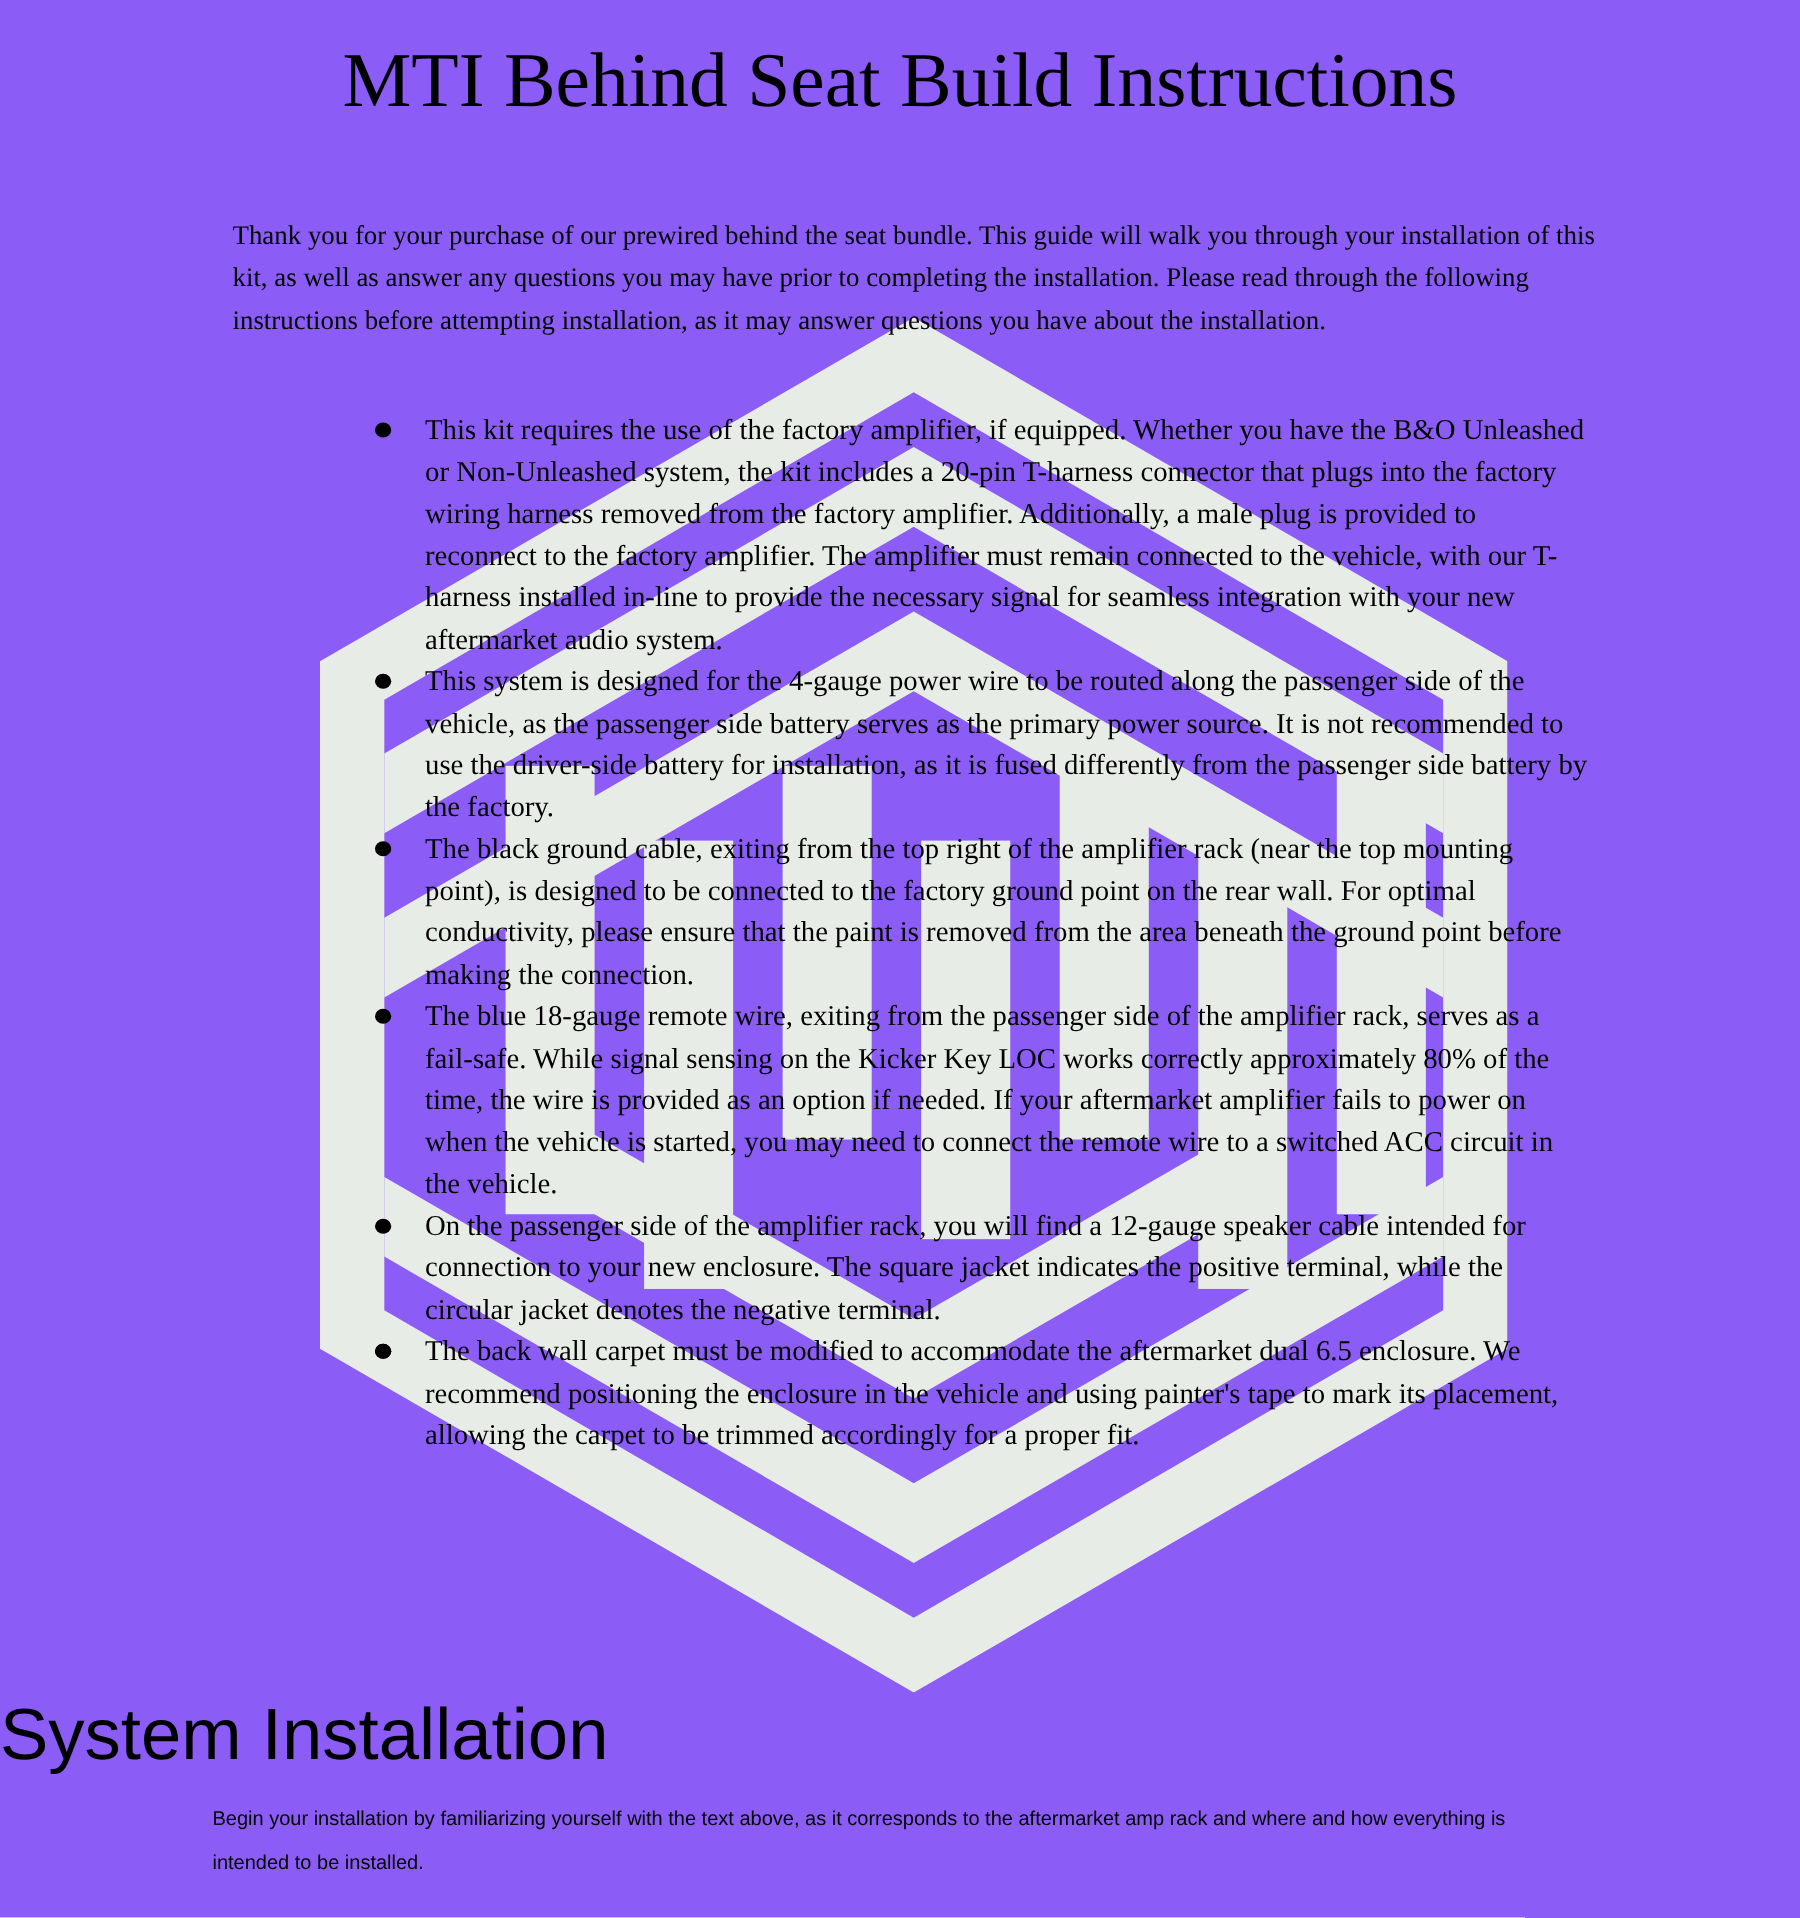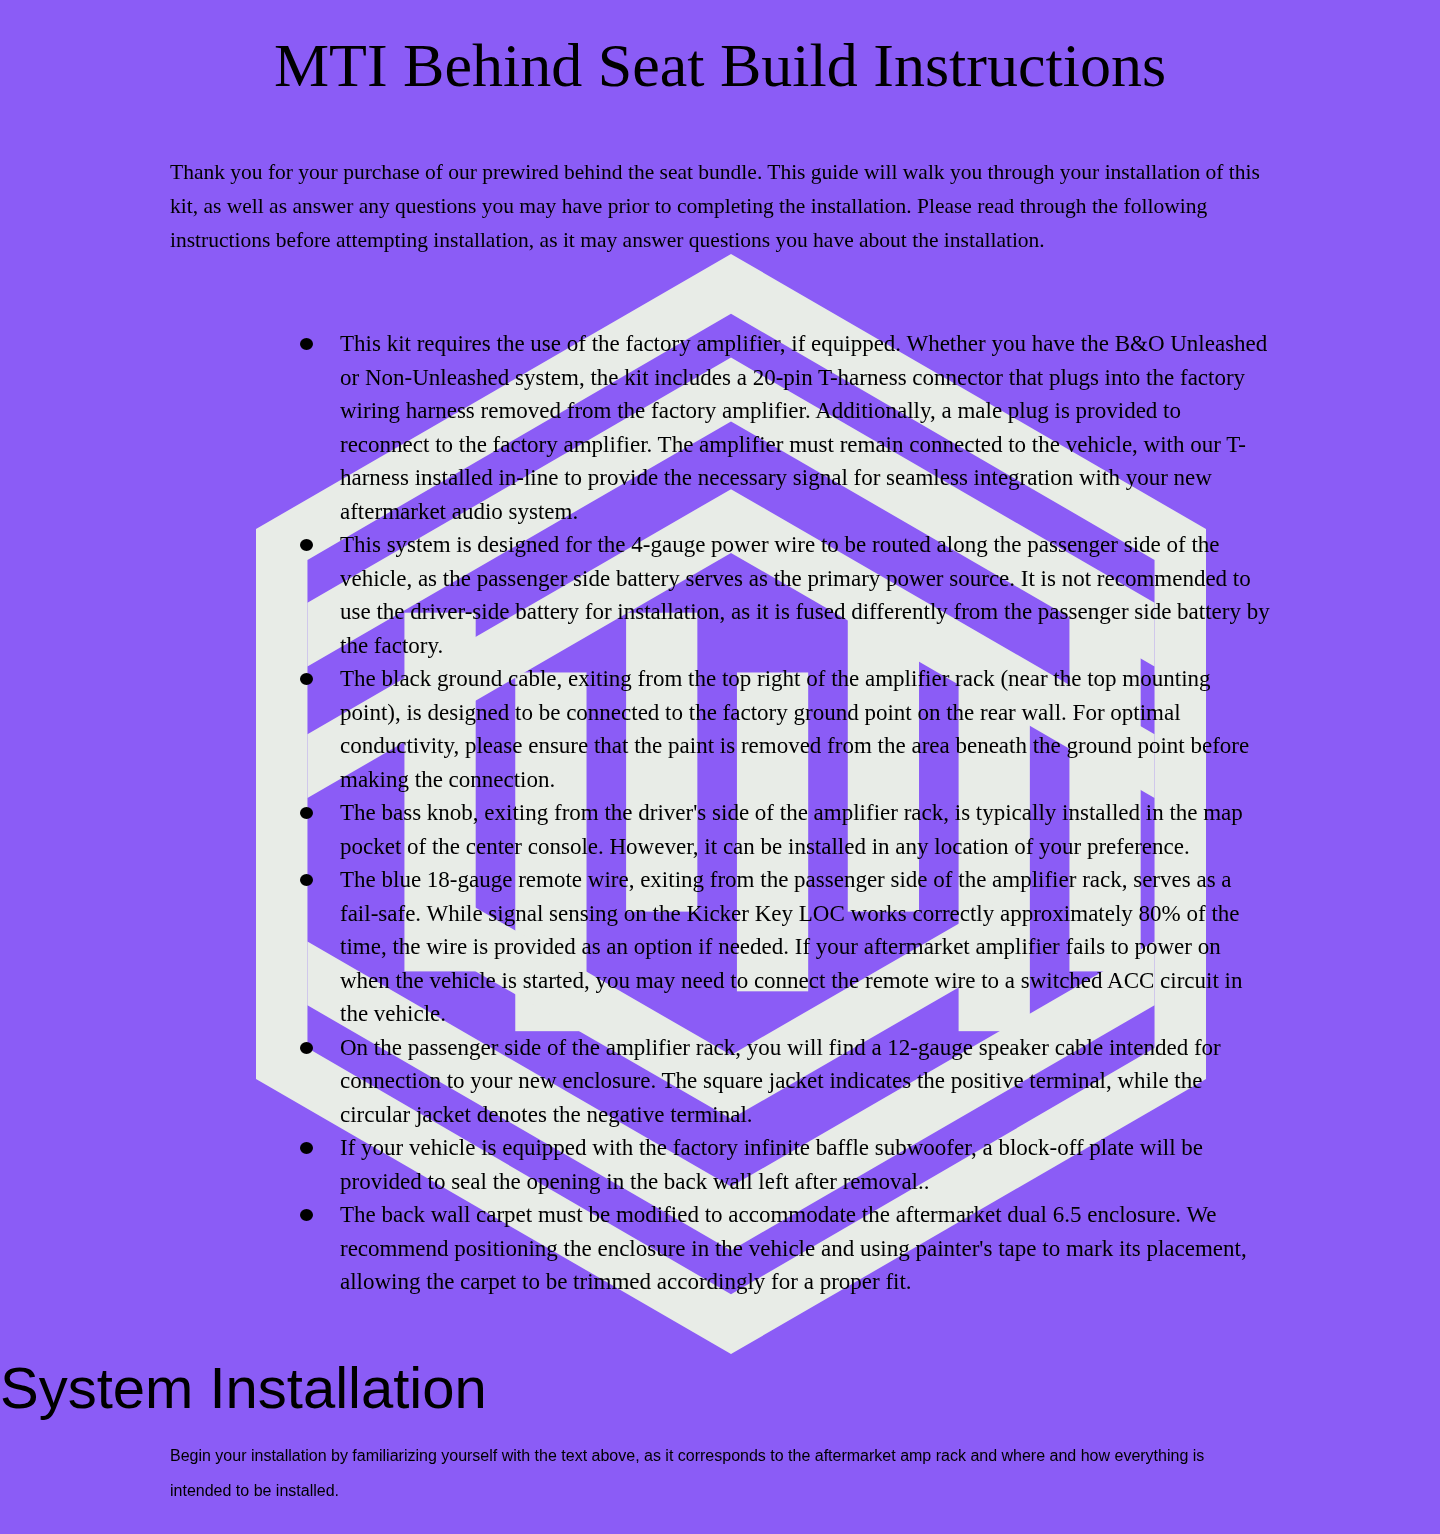--- a/index.html
+++ b/index.html
@@ -39,21 +39,21 @@
     font-size: 62px;
     line-height: 70px;
     text-align: center;
     letter-spacing: 0px;
   }
   .intro {
     position: absolute;
     left: 170px;
     top: 155px;
     width: 1105px;
-    margin: 0;
+    margin: 16px;
     font-size: 21.5px;
     line-height: 34px;
   }
   .bullet-list {
     position: absolute;
     left: 340px;
     top: 327px;
     width: 935px;
     margin: 0;
     padding: 0;
@@ -139,33 +139,28 @@
       <li>
         <span class="dot"></span>
         <span>This system is designed for the 4-gauge power wire to be routed along the passenger side of the vehicle, as the passenger side battery serves as the primary power source. It is not recommended to use the driver-side battery for installation, as it is fused differently from the passenger side battery by the factory.</span>
       </li>
       <li>
         <span class="dot"></span>
         <span>The black ground cable, exiting from the top right of the amplifier rack (near the top mounting point), is designed to be connected to the factory ground point on the rear wall. For optimal conductivity, please ensure that the paint is removed from the area beneath the ground point before making the connection.</span>
       </li>
       <li>
         <span class="dot"></span>
-        <span>The bass knob, exiting from the driver's side of the amplifier rack, is typically installed in the map pocket of the center console. However, it can be installed in any location of your preference.</span>
-      </li>
-      <li>
-        <span class="dot"></span>
         <span>The blue 18-gauge remote wire, exiting from the passenger side of the amplifier rack, serves as a fail-safe. While signal sensing on the Kicker Key LOC works correctly approximately 80% of the time, the wire is provided as an option if needed. If your aftermarket amplifier fails to power on when the vehicle is started, you may need to connect the remote wire to a switched ACC circuit in the vehicle.</span>
       </li>
       <li>
         <span class="dot"></span>
         <span>On the passenger side of the amplifier rack, you will find a 12-gauge speaker cable intended for connection to your new enclosure. The square jacket indicates the positive terminal, while the circular jacket denotes the negative terminal.</span>
       </li>
       <li>
         <span class="dot"></span>
-        <span>If your vehicle is equipped with the factory infinite baffle subwoofer, a block-off plate will be provided to seal the opening in the back wall left after removal..</span>
       </li>
       <li>
         <span class="dot"></span>
         <span>The back wall carpet must be modified to accommodate the aftermarket dual 6.5 enclosure. We recommend positioning the enclosure in the vehicle and using painter's tape to mark its placement, allowing the carpet to be trimmed accordingly for a proper fit.</span>
       </li>
     </ul>
 
     <h2 class="section-heading">System Installation</h2>
 
     <p class="closing">Begin your installation by familiarizing yourself with the text above, as it corresponds to the aftermarket amp rack and where and how everything is intended to be installed.</p>

